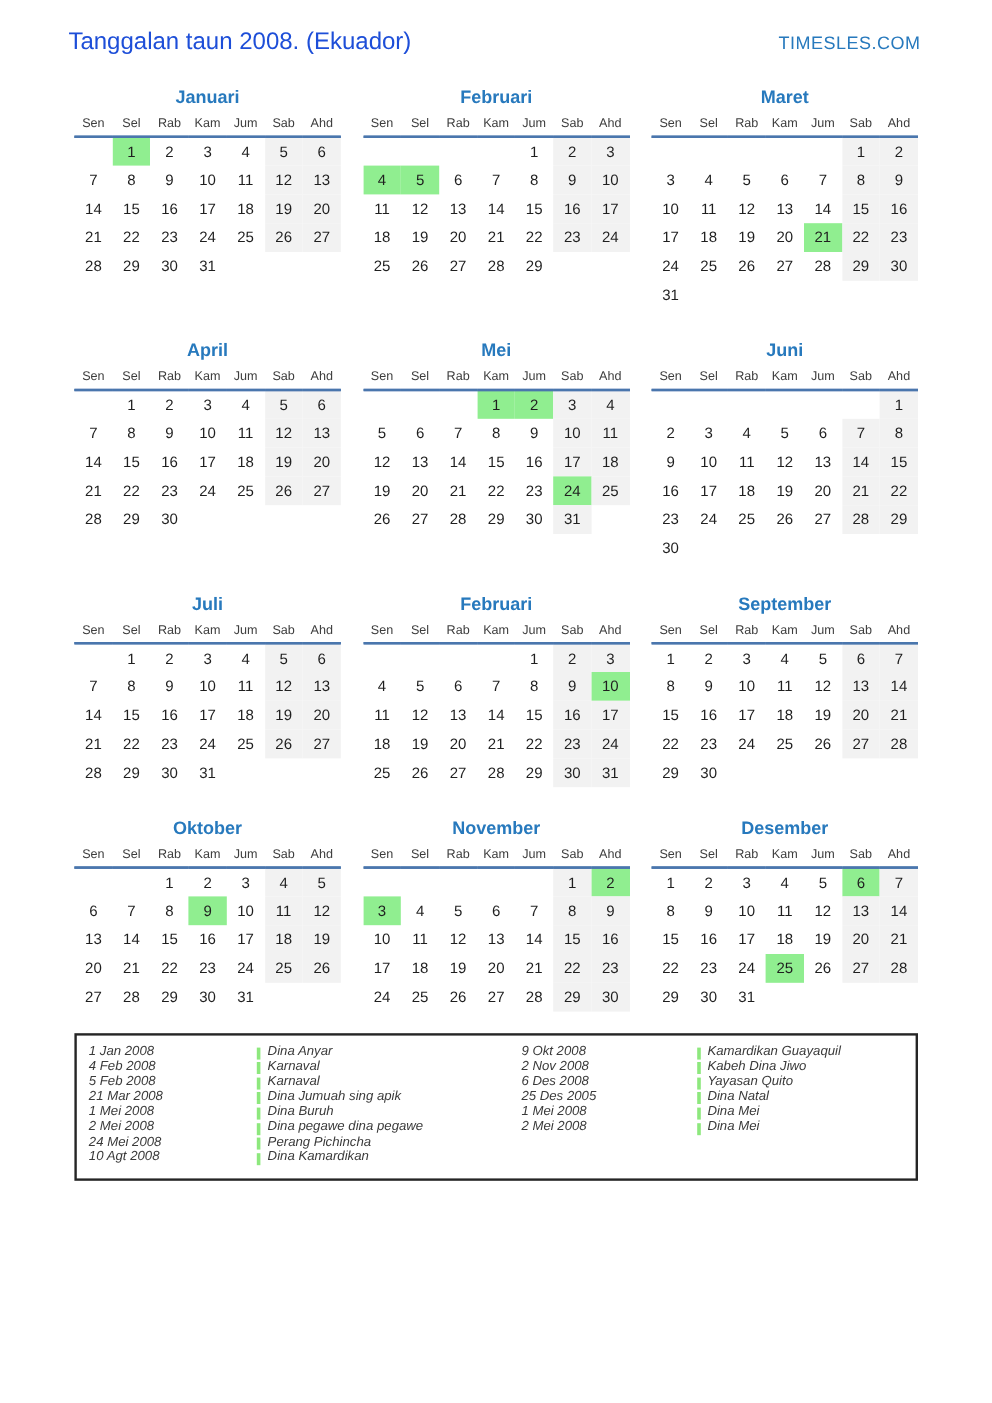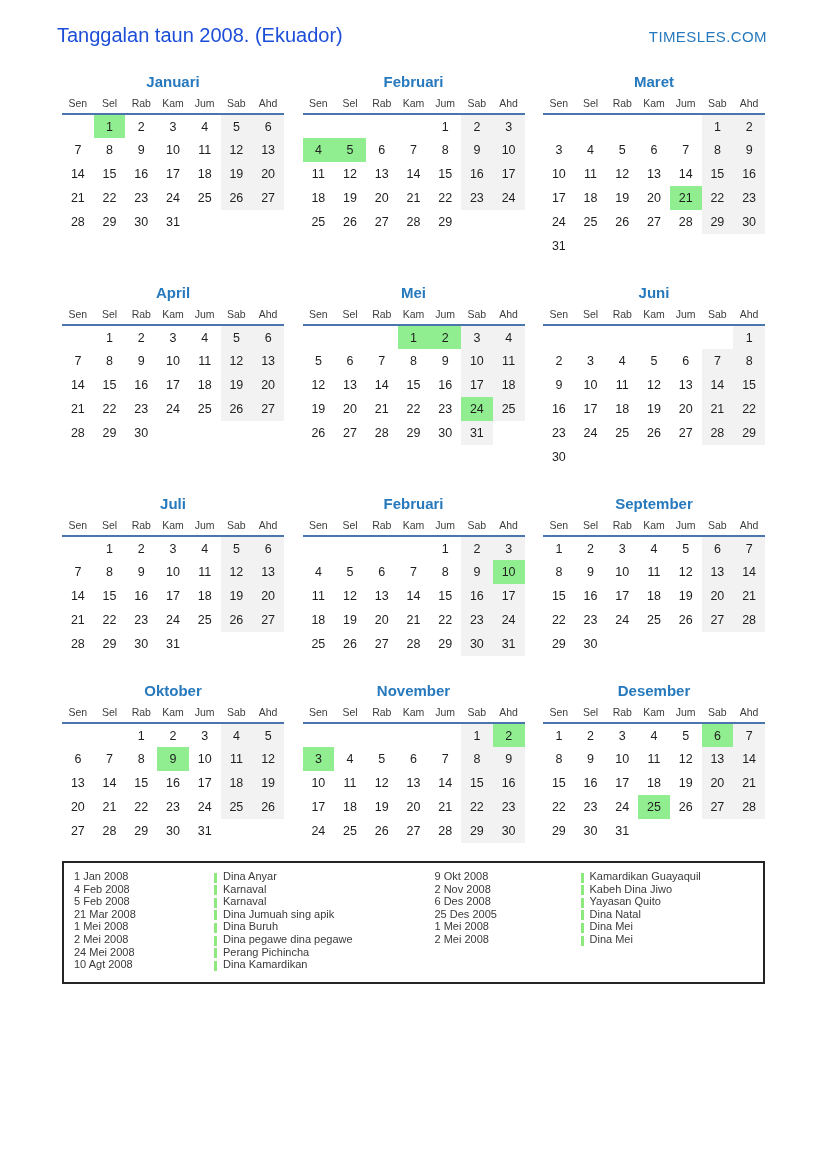--- a/index.html
+++ b/index.html
@@ -44,21 +44,21 @@
   td.weekend{background:var(--weekend);}
   td.hl{background:var(--hl) !important;}
   .legend{
     margin:18px 62px 0 62px;
     border:2px solid #252525;
     padding:7px 6px 11px 0;
     display:flex;
     min-height:106px;
   }
   .legend-half{width:50%;display:flex;flex-direction:column;}
-  .lrow{display:flex;align-items:center;line-height:12.6px;font-size:11px;color:#3a3a3a;}
+  .lrow{display:flex;align-items:center;line-height:12.6px;font-size:11px;color:#3a3a3a;font-style:italic;}
   .ldate{width:150px;padding-left:10px;flex:none;}
   .legend-half:nth-child(2) .ldate{padding-left:24px;width:170px;}
   .lname{display:flex;align-items:flex-end;}
   .tick{display:inline-block;width:3px;height:10px;background:var(--tick);margin-right:6px;flex:none;}
 </style>
 </head>
 <body>
 
 <div class="page-header">
   <div class="page-title">Tanggalan taun 2008. (Ekuador)</div>

